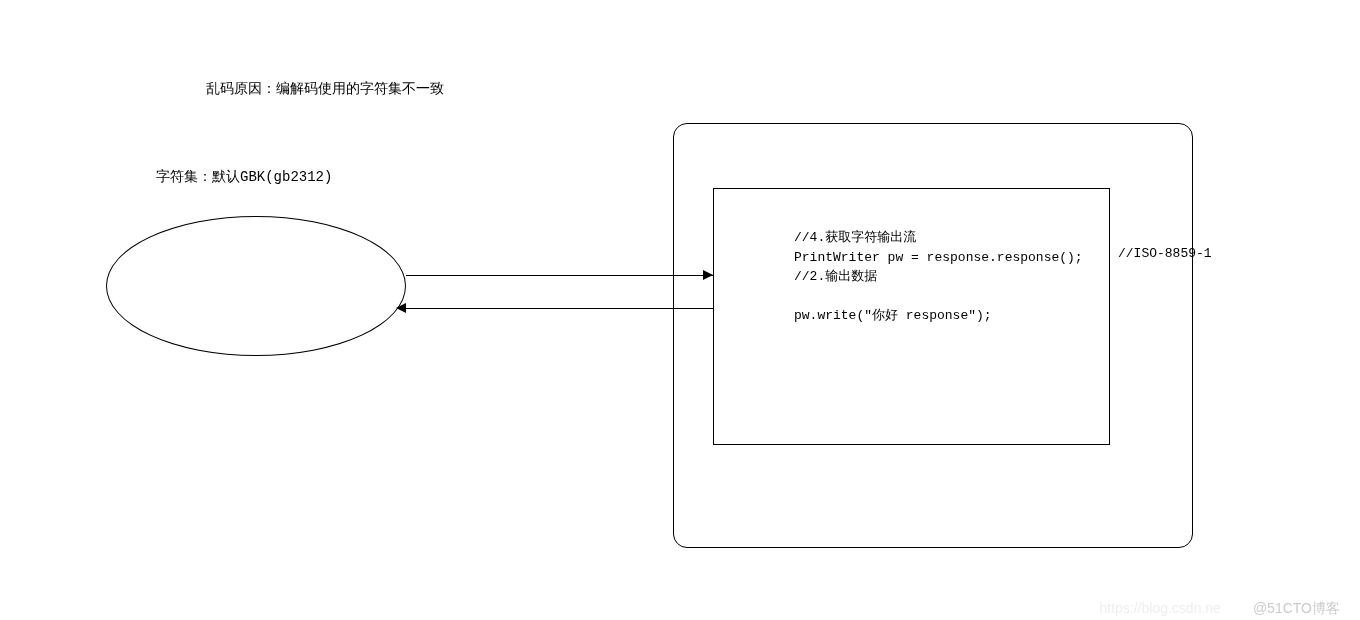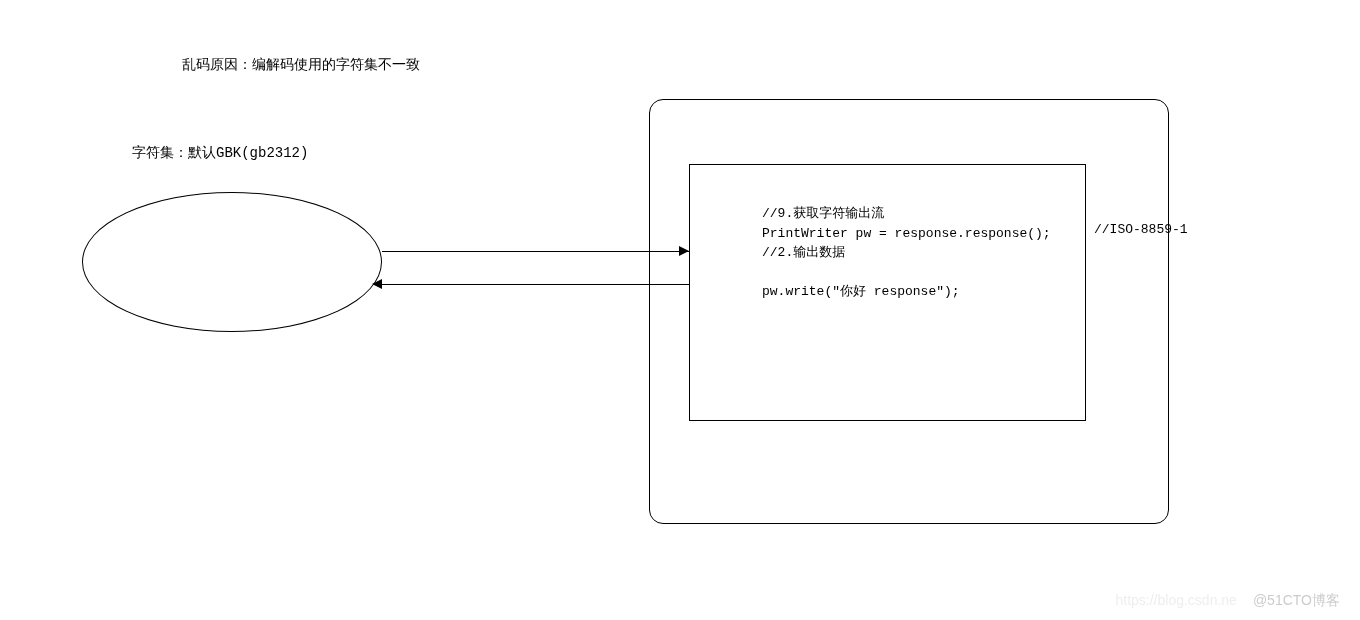--- a/index.html
+++ b/index.html
@@ -1,15 +1,15 @@
 <!DOCTYPE html>
 <html><head>
   <meta charset="utf-8">
   <style>
-    * { margin: 8px; padding: 0; box-sizing: border-box; }
+    * { margin: 16px; padding: 0; box-sizing: border-box; }
     body {
       width: 1360px;
       height: 620px;
       background: #ffffff;
       position: relative;
       font-family: "SimSun", "宋体", serif;
       font-size: 14px;
       overflow: hidden;
     }
     .title {
@@ -102,21 +102,21 @@
 
 <div class="title">乱码原因：编解码使用的字符集不一致</div>
 
 <div class="charset-label">字符集：默认GBK(gb2312)</div>
 
 <div class="ellipse"></div>
 
 <div class="outer-box"></div>
 <div class="inner-box"></div>
 
-<div class="code-block"><span>//9.获取字符输出流</span>
+<div class="code-block"><span>//4.获取字符输出流</span>
 <span>PrintWriter pw = response.response();</span>
 <span>//2.输出数据</span>
 <span></span>
 <span>pw.write("你好 response");</span></div>
 
 <div class="iso-label">//ISO-8859-1</div>
 
 <div class="arrow-line arrow-top"></div>
 <div class="arrowhead arrowhead-right"></div>
 <div class="arrow-line arrow-bottom"></div>

